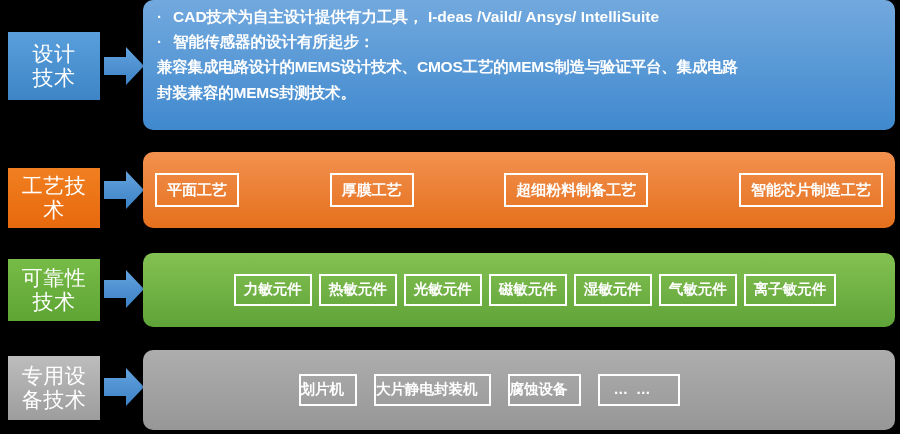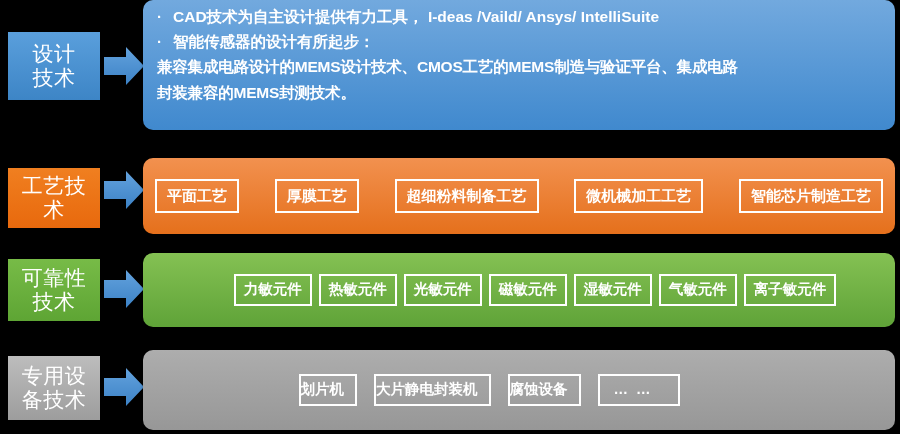--- a/index.html
+++ b/index.html
@@ -187,26 +187,25 @@
         <defs>
           <linearGradient id="ag2" x1="0" y1="0" x2="0" y2="1">
             <stop offset="0%" stop-color="#63a2dd"></stop>
               <stop offset="100%" stop-color="#3c82c6"></stop>
           </linearGradient>
         </defs>
         <polygon points="0,12 22,12 22,2 40,21 22,40 22,30 0,30" fill="url(#ag2)"></polygon>
       </svg>
     </div>
 
-    <div class="panel p-orange" style="top:0px;height:76px;margin-top:6px;">
+    <div class="panel p-orange" style="top:0px;height:76px;">
       <div class="chips chips-row2">
         <div class="chip">平面工艺</div>
         <div class="chip">厚膜工艺</div>
         <div class="chip">超细粉料制备工艺</div>
-        <div class="chip">微机械加工工艺</div>
         <div class="chip">智能芯片制造工艺</div>
       </div>
     </div>
   </div>
 
   <div class="row" style="top:253px;height:76px;">
 
     <div class="label-box lb-green" style="top:6px;height:62px;">
       <div>
         <span>可靠性</span>

